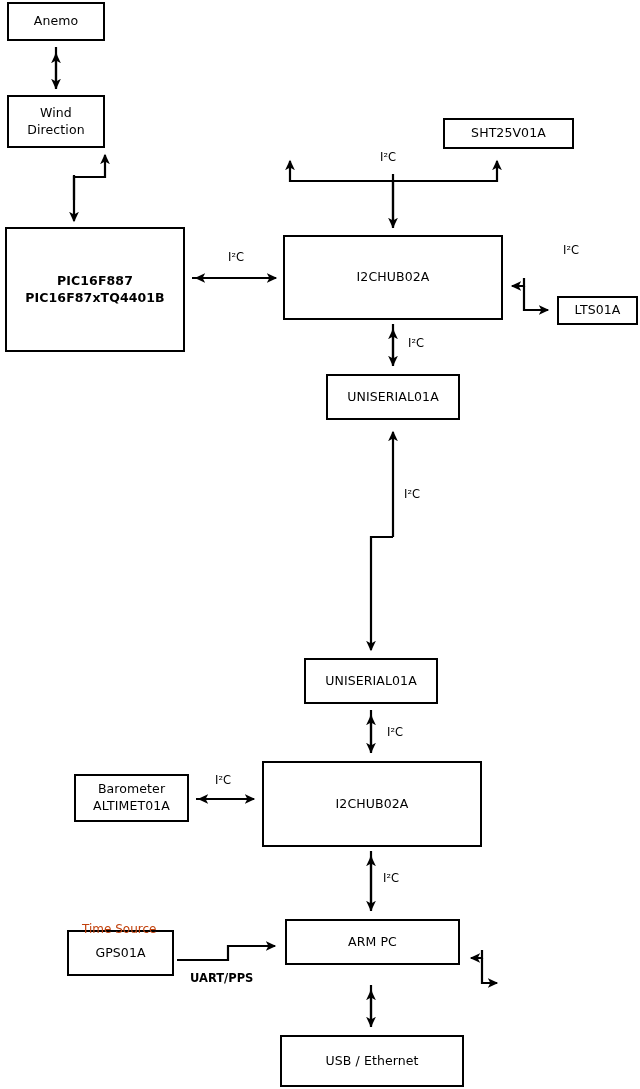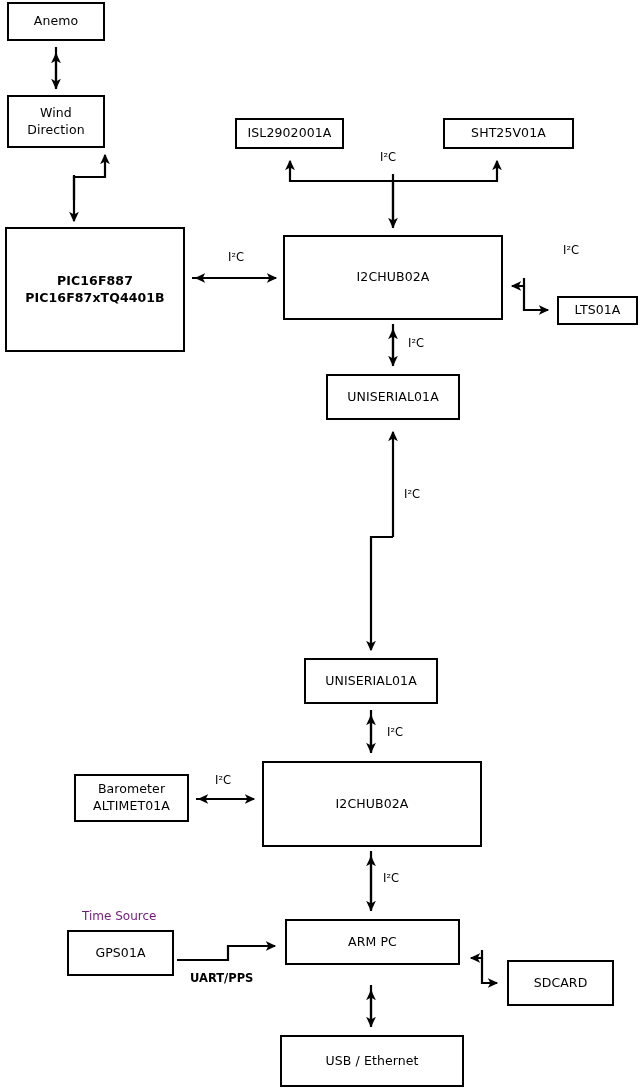--- a/index.html
+++ b/index.html
@@ -47,25 +47,26 @@
     position: absolute;
     color: #000000;
     font-size: 11.5px;
     line-height: 1;
     white-space: nowrap;
     z-index: 3;
     background: transparent;
   }
   .free-label {
     position: absolute;
-    color: #701a75;
+    color: #c2410c;
     font-size: 12px;
     line-height: 1;
     white-space: nowrap;
     z-index: 3;
+    margin-top: 13px;
   }
 </style>
 </head>
 <body>
 
 <div id="diagram-root">
 
   <svg id="diagram-svg" viewBox="0 0 640 1089" xmlns="http://www.w3.org/2000/svg">
     <defs>
       <marker id="ah" markerWidth="9" markerHeight="9" refX="7.4" refY="4.5" orient="auto" markerUnits="userSpaceOnUse">
@@ -126,23 +127,20 @@
   <div class="node" style="left:7px; top:95px; width:98px; height:53px;">
     <span class="lbl">Wind
 Direction</span>
   </div>
 
   <div class="node" style="left:5px; top:227px; width:180px; height:125px;font-weight:bold;">
     <span class="lbl">PIC16F887
 PIC16F87xTQ4401B</span>
   </div>
 
-  <div class="node" style="left:235px; top:118px; width:109px; height:31px;">
-    <span class="lbl">ISL2902001A</span>
-  </div>
 
   <div class="node" style="left:443px; top:118px; width:131px; height:31px;">
     <span class="lbl">SHT25V01A</span>
   </div>
 
   <div class="node" style="left:283px; top:235px; width:220px; height:85px;">
     <span class="lbl">I2CHUB02A</span>
   </div>
 
   <div class="node" style="left:557px; top:296px; width:81px; height:29px;">
@@ -167,23 +165,20 @@
   </div>
 
   <div class="node" style="left:67px; top:930px; width:107px; height:46px;">
     <span class="lbl">GPS01A</span>
   </div>
 
   <div class="node" style="left:285px; top:919px; width:175px; height:46px;">
     <span class="lbl">ARM PC</span>
   </div>
 
-  <div class="node" style="left:507px; top:960px; width:107px; height:46px;">
-    <span class="lbl">SDCARD</span>
-  </div>
 
   <div class="node" style="left:280px; top:1035px; width:184px; height:52px;">
     <span class="lbl">USB / Ethernet</span>
   </div>
 
   <div class="edge-label" style="left:380px; top:152px;">I²C</div>
 
   <div class="edge-label" style="left:228px; top:252px;">I²C</div>
 
   <div class="edge-label" style="left:563px; top:245px;">I²C</div>

